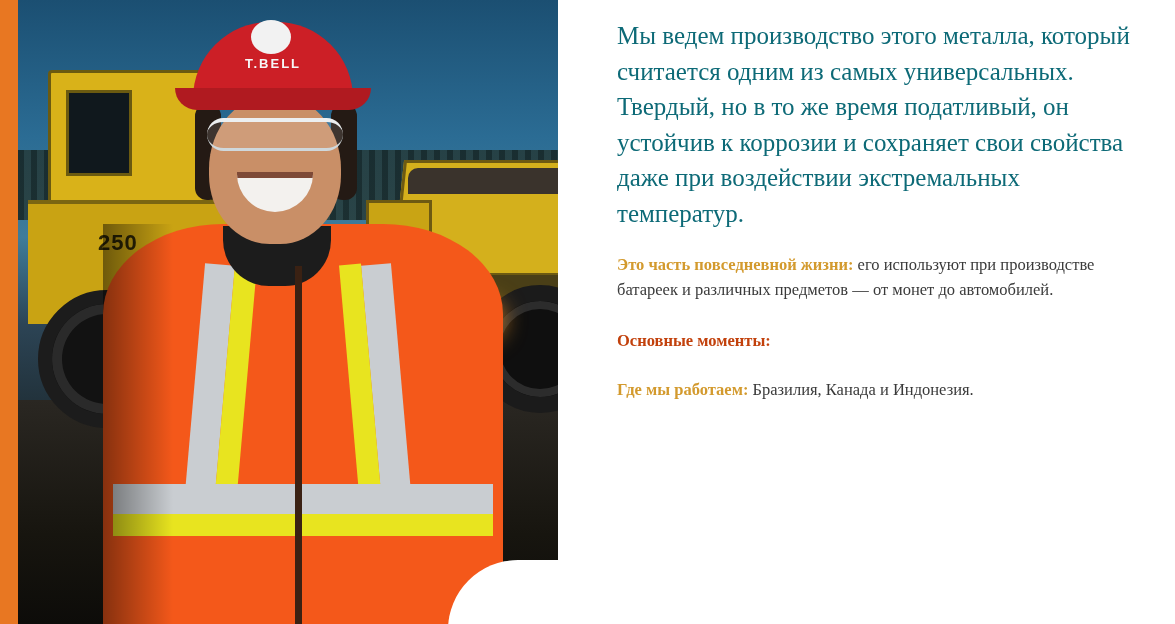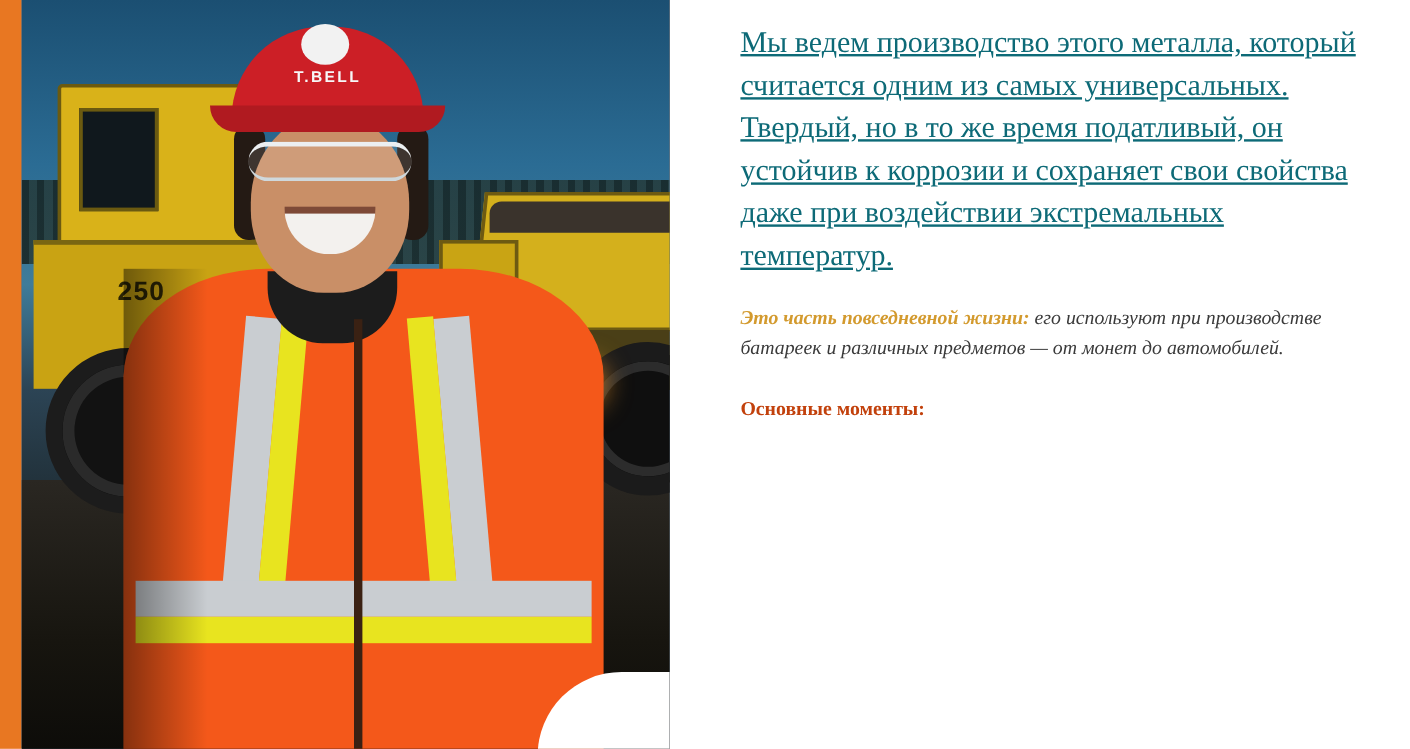--- a/index.html
+++ b/index.html
@@ -395,28 +395,26 @@
     font-size: 40px;
     font-weight: normal;
     line-height: 1.1;
     letter-spacing: .3px;
   }
   .lede {
     margin: 18px 0 0 0;
     color: #0d6a77;
     font-size: 25px;
     line-height: 1.42;
-    text-decoration: underline;
   }
   .para {
     margin: 22px 0 0 0;
     color: #3a3a3a;
     font-size: 16.5px;
     line-height: 1.5;
-    font-style: italic;
   }
   .lead-gold {
     color: #d39a2e;
     font-weight: bold;
   }
   .heading-gold {
     color: #c2410c;
     font-weight: bold;
     font-size: 16.5px;
     margin: 26px 0 2px 0;
@@ -497,15 +495,18 @@
   <div class="content">
 
     <p class="lede">Мы ведем производство этого металла, который считается одним из самых универсальных. Твердый, но в то же время податливый, он устойчив к коррозии и сохраняет свои свойства даже при воздействии экстремальных температур.</p>
 
     <p class="para">
       <span class="lead-gold">Это часть повседневной жизни:</span><span> его используют при производстве батареек и различных предметов — от монет до автомобилей.</span>
     </p>
 
     <p class="heading-gold">Основные моменты:</p>
 
+    <p class="where">
+      <span class="lead-gold">Где мы работаем:</span><span>  Бразилия, Канада и Индонезия.</span>
+    </p>
   </div>
 
 </div>
 
 </body></html>

